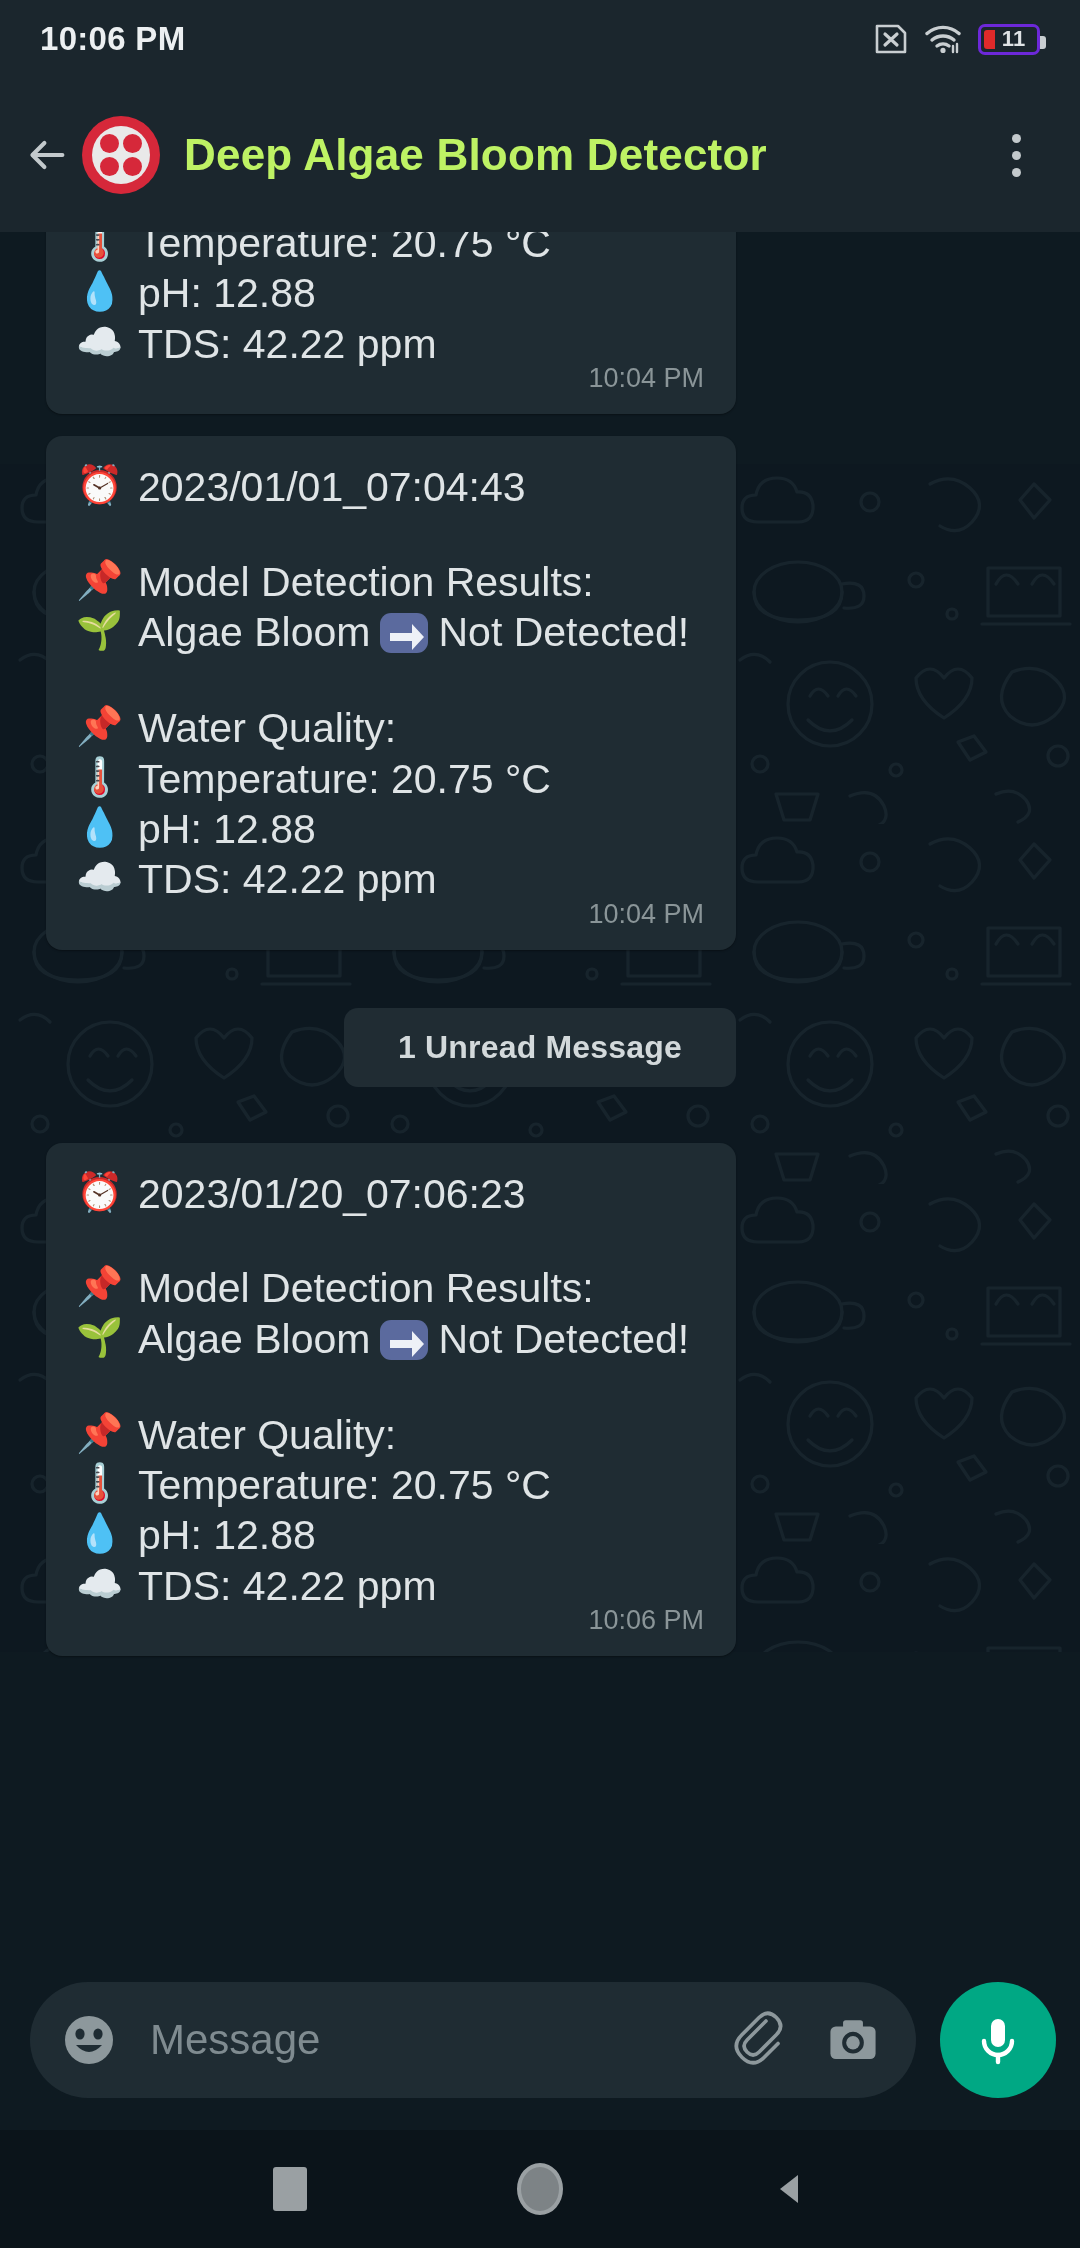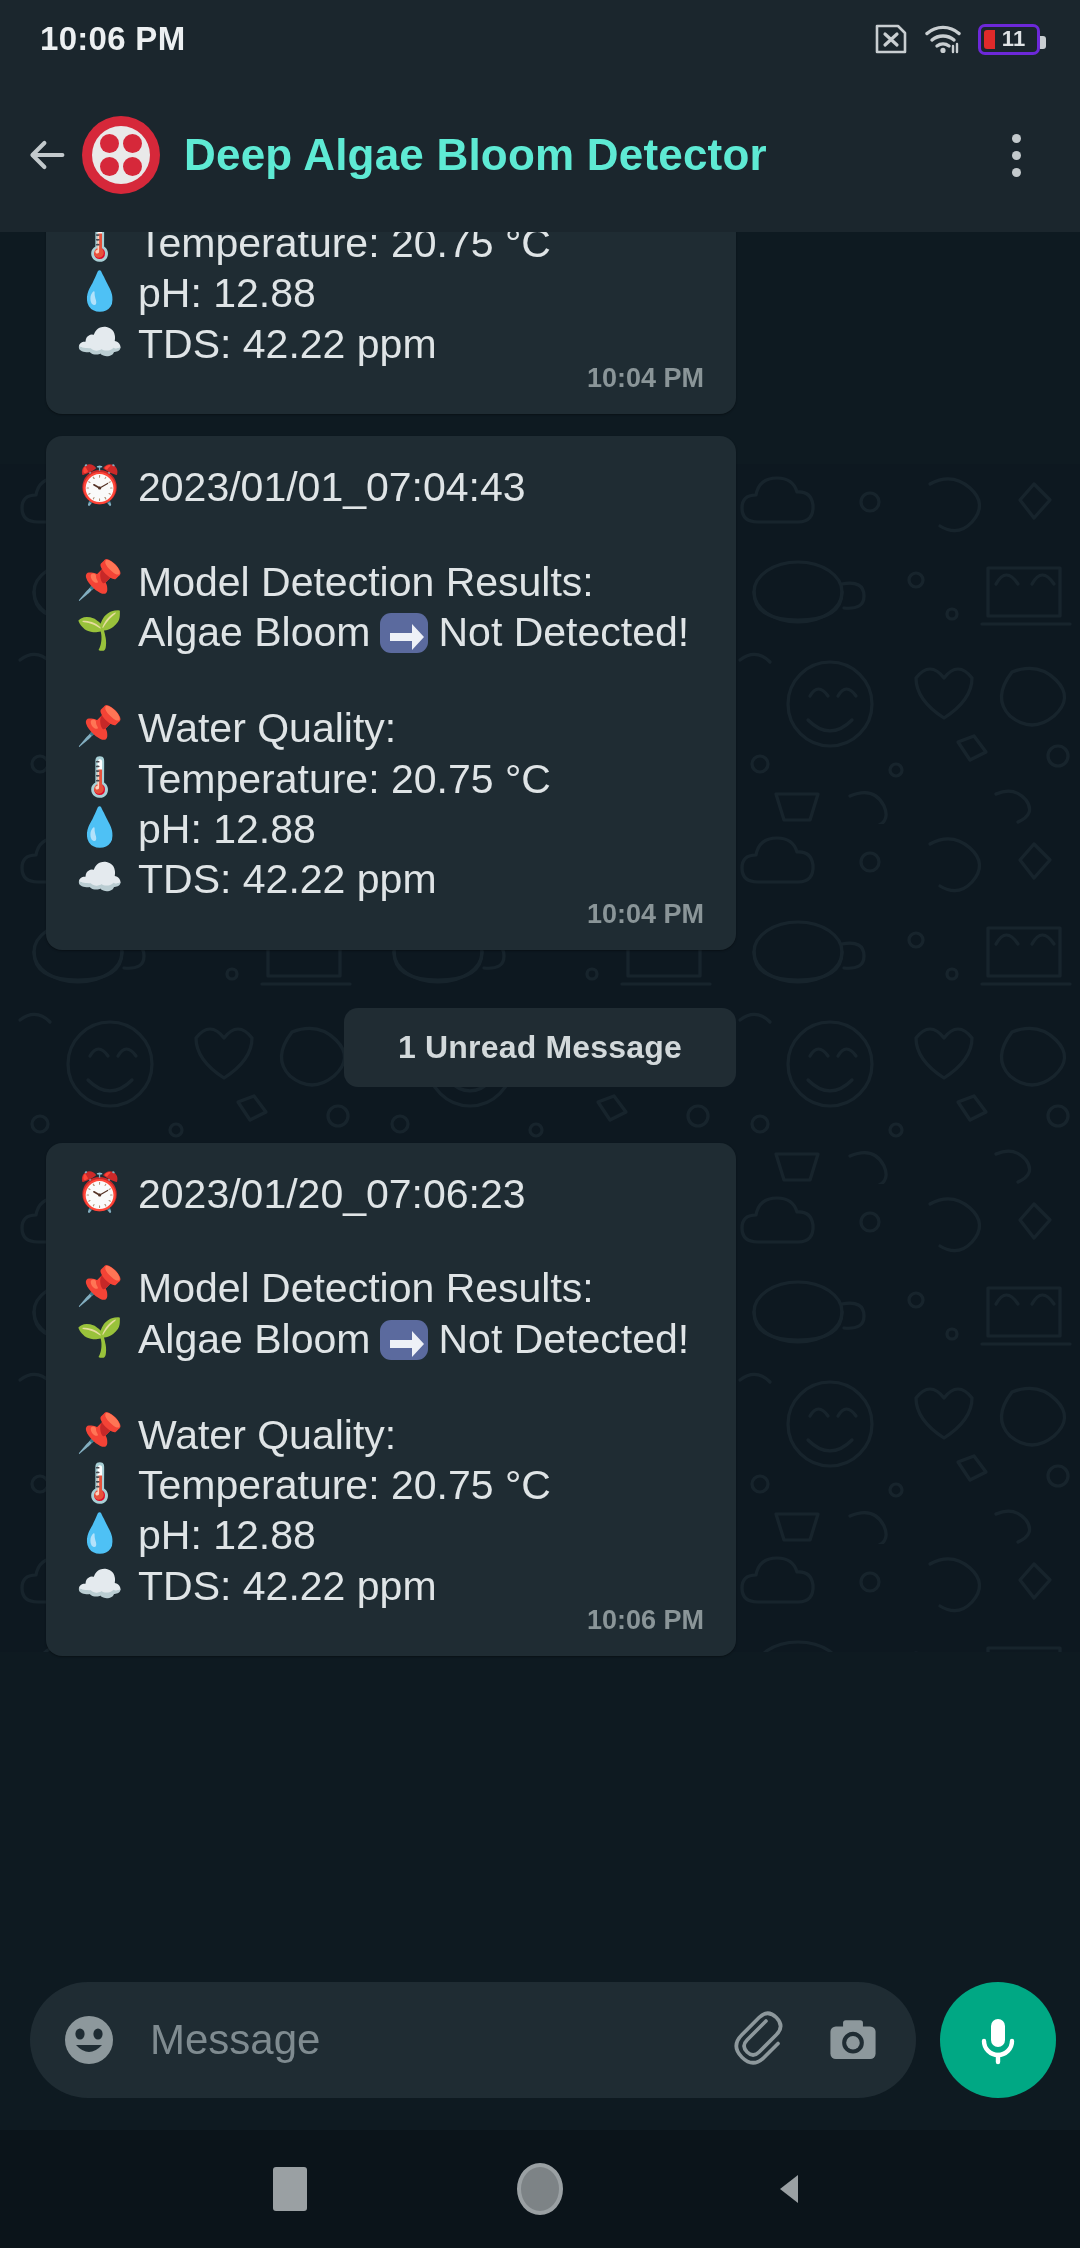--- a/index.html
+++ b/index.html
@@ -71,21 +71,21 @@
     position:relative;
   }
   .avatar .inner{
     width:58px; height:58px; border-radius:50%; background:#e9e9e9;
     display:grid; grid-template-columns:1fr 1fr; grid-template-rows:1fr 1fr;
     gap:4px; padding:8px;
   }
   .avatar .dot{ background:#d6283a; border-radius:50%; }
   .appbar-title{
     margin-left:24px;
-    font-size:44px; font-weight:700; color:#5eead4;
+    font-size:44px; font-weight:700; color:#bef264;
     letter-spacing:.2px; white-space:nowrap;
   }
   .overflow-menu{
     margin-left:auto; width:56px; height:62px;
     display:flex; flex-direction:column; align-items:center; justify-content:center; gap:8px;
     cursor:pointer;
   }
   .overflow-menu i{ width:9px; height:9px; border-radius:50%; background:#c3c9cc; display:block;}
 
   
@@ -123,21 +123,20 @@
     display:inline-block;
   }
   .line .txt{ display:inline-block; }
   .gap{ height:44px; }
   .bubble-time{
     text-align:right;
     font-size:27px;
     color:#8a9598;
     margin-top:-6px;
     padding-right:2px;
-    font-weight:bold;
   }
 
   .arrow-emoji{
     display:inline-block;
     width:52px; height:52px;
     vertical-align:-10px;
     margin:0 8px;
   }
 
   .unread-wrap{

